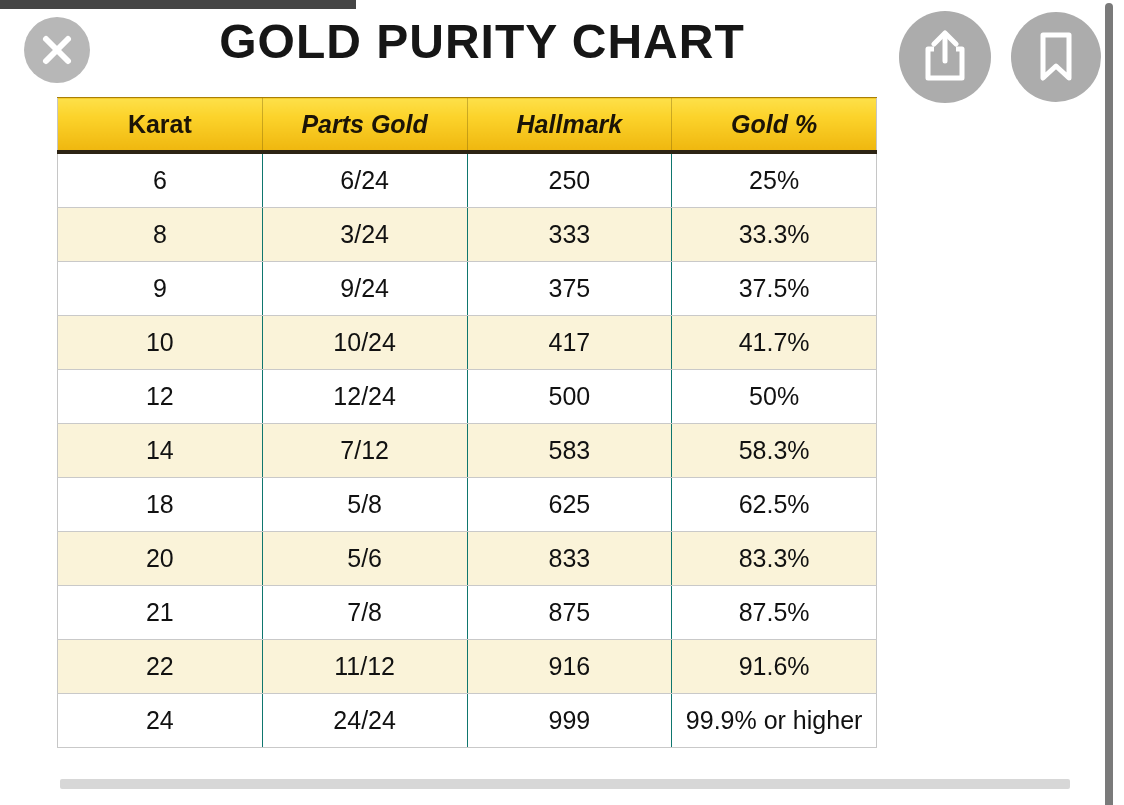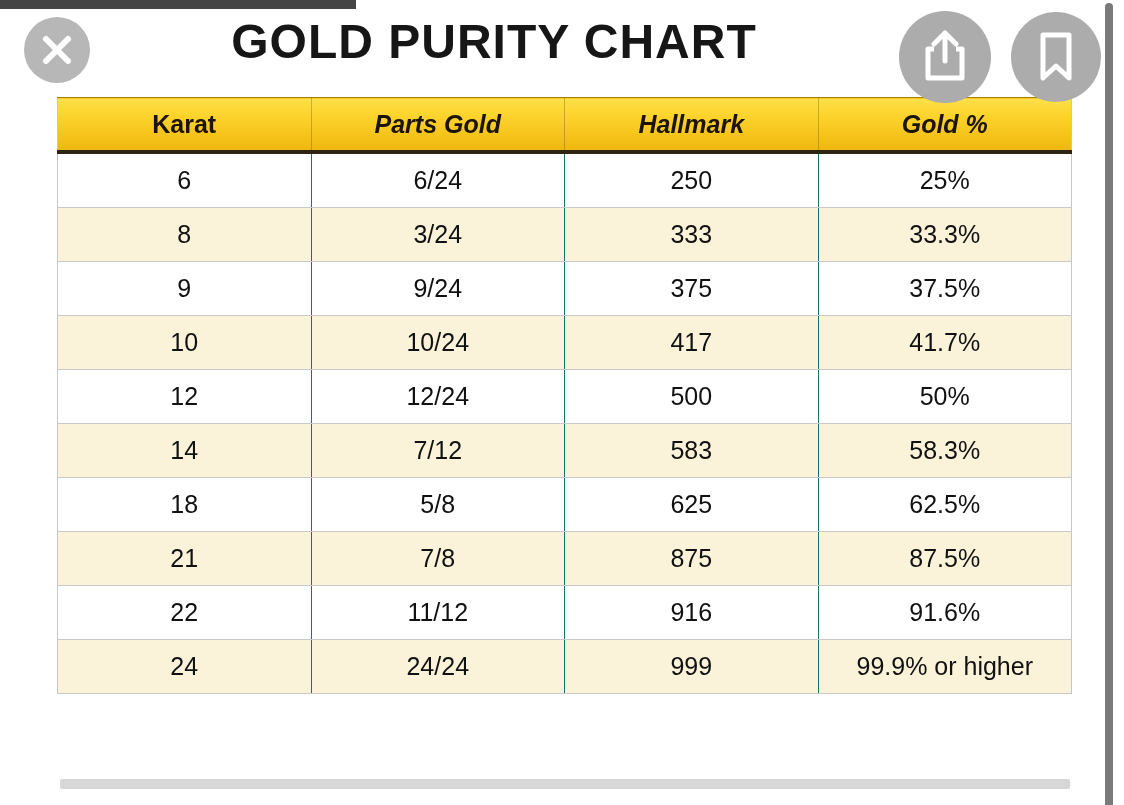--- a/index.html
+++ b/index.html
@@ -12,21 +12,21 @@
   }
 
   
   .top-edge-bar {
     position: absolute; left: 0; top: 0;
     width: 356px; height: 9px;
     background: #454545;
   }
 
   .page-title {
-    position: absolute; left: 12px; top: 14px; width: 964px;
+    position: absolute; left: 0; top: 14px; width: 964px;
     text-align: center;
     font-size: 48px; font-weight: bold;
     letter-spacing: 1px;
     color: #161616;
   }
 
   .circle-btn {
     position: absolute;
     border-radius: 50%;
     background: #b1b1b1;
@@ -43,21 +43,21 @@
     position: absolute; right: 11px; top: 3px;
     width: 8px; height: 802px;
     background: #7a7a7a;
     border-radius: 4px 4px 0 0;
     cursor: pointer;
   }
 
   
   .gold-table {
     position: absolute; left: 57px; top: 97px;
-    width: 1015px;
+    width: 820px;
     border-collapse: collapse;
     table-layout: fixed;
   }
   .gold-table th {
     height: 50px;
     background: linear-gradient(#fde049, #fcd32b 35%, #efb70f);
     border-top: 1px solid #a87f06;
     border-bottom: 4px solid #2d2414;
     font-size: 25px; font-weight: bold;
     color: #1b1407;
@@ -165,20 +165,26 @@
         <td>583</td>
         <td>58.3%</td>
       </tr>
       <tr>
         <td>18</td>
         <td>5/8</td>
         <td>625</td>
         <td>62.5%</td>
       </tr>
       <tr>
+        <td>20</td>
+        <td>5/6</td>
+        <td>833</td>
+        <td>83.3%</td>
+      </tr>
+      <tr>
         <td>21</td>
         <td>7/8</td>
         <td>875</td>
         <td>87.5%</td>
       </tr>
       <tr>
         <td>22</td>
         <td>11/12</td>
         <td>916</td>
         <td>91.6%</td>

